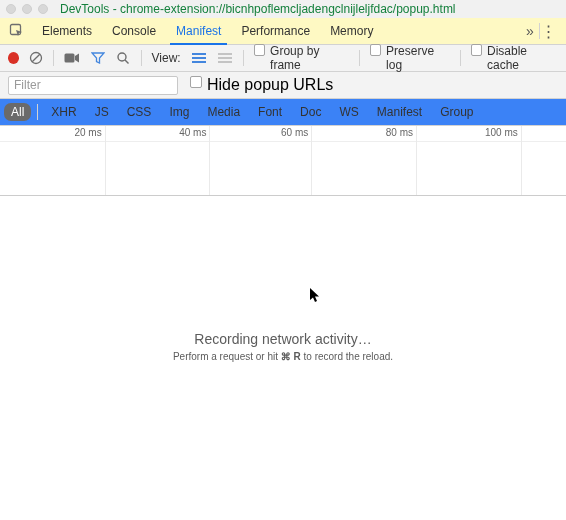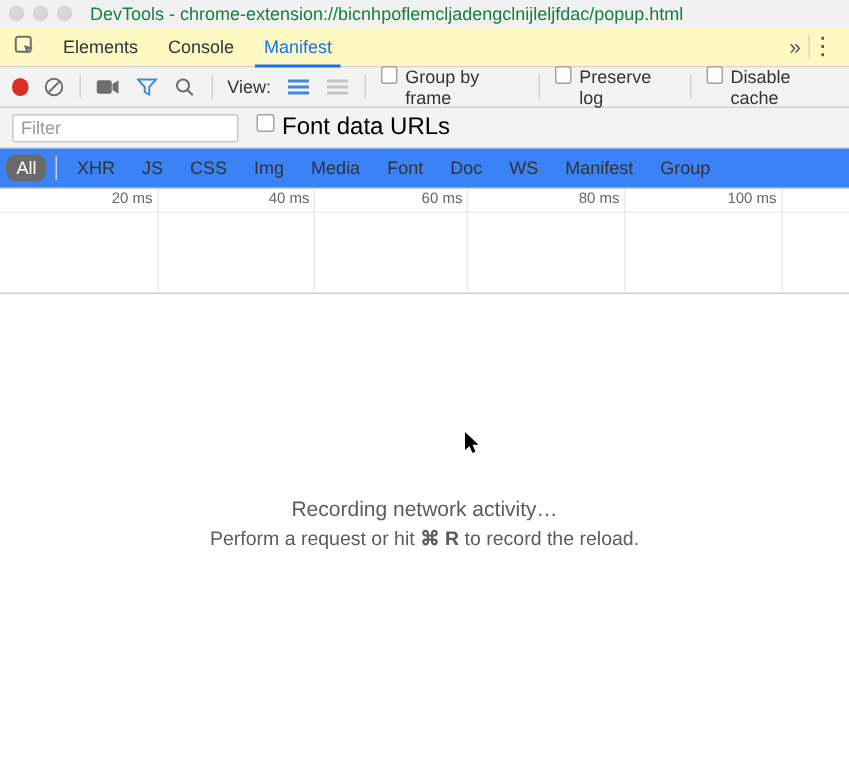--- a/index.html
+++ b/index.html
@@ -27,37 +27,37 @@
 .tbicon svg { stroke: #6e6e6e; fill: #6e6e6e; }
 .funnel svg { fill: none; stroke: #4386de; }
 .mag svg { fill: none; stroke: #6e6e6e; }
 .label { color: #333; }
 .bars svg { fill: none; stroke: #4386de; }
 .fade-rows svg { fill: #6e6e6e; stroke: none; }
 .chk { display: flex; align-items: flex-start; gap: 5px; }
 .chkbox { width: 12px; height: 12px; border: 1px solid #a4a4a4; border-radius: 2px; background: #fff; }
 
 .filterrow { height: 27px; background: #f3f3f3; border-bottom: 1px solid #d2d2d2; display: flex; align-items: center; padding: 0 8px; gap: 12px; }
-.filter-input { width: 151px; height: 19px; border: 1px solid #c8c8c8; border-radius: 2px; font-size: 12px; padding: 0 5px; color: #333; background: #fff; }
+.filter-input { width: 170px; height: 19px; border: 1px solid #c8c8c8; border-radius: 2px; font-size: 12px; padding: 0 5px; color: #333; background: #fff; }
 .filter-input::placeholder { color: #9a9a9a; }
 
 .typerow { height: 27px; background: #3b82f6; border-bottom: 1px solid #d2d2d2; display: flex; align-items: center; padding: 0 4px; gap: 4px; font-size: 12px; }
 .pill { padding: 2px 7px; border-radius: 7px; color: #333; cursor: default; }
 .pill.active { background: #6a6a6a; color: #fff; }
 .tsep { width: 1px; height: 16px; background: #d2d2d2; margin: 0 2px; }
 
 .timeline { position: relative; height: 70px; border-bottom: 1px solid #ccc; background: #fff; text-align: center; }
 .timeline .grid { position: absolute; top: 0; bottom: 0; border-right: 1px solid #eaeaea; }
 .timeline .ruler { position: absolute; top: 0; height: 16px; border-bottom: 1px solid #eee; width: 100%; }
 .timeline .tick { position: absolute; top: 1px; font-size: 10px; color: #666; transform: translateX(-100%); padding-right: 3px; }
 
 .main { position: absolute; left: 0; right: 0; top: 196px; bottom: 0; background: #fff; }
 .center { position: absolute; left: 0; right: 0; top: 135px; text-align: center; }
 .msg1 { font-size: 14px; color: #5c5c5c; margin-bottom: 4px; }
-.msg2 { font-size: 13px; color: #5c5c5c; }
+.msg2 { font-size: 10px; color: #5c5c5c; }
 .keycap { font-weight: 600; }
 
 .cursor { position: absolute; left: 310px; top: 288px; pointer-events: none; }
 .cursor svg { fill: #000; }
 </style>
 </head>
 <body>
 
 <div class="titlebar">
   <div class="tl-dot"></div>
@@ -70,20 +70,22 @@
   <div class="inspect-icon">
     <svg width="16" height="16" viewBox="0 0 16 16">
         <rect x="1.5" y="1.5" width="10" height="10" rx="1.5" stroke-width="1.3"></rect>
         <path d="M7 7 L13 9 L10 10 L9 13 Z" fill="#6e6e6e" stroke="none"></path>
       </svg>
   </div>
   <div class="tabs">
     <div class="tab">Elements</div>
     <div class="tab">Console</div>
     <div class="tab active">Manifest</div>
+    <div class="tab">Performance</div>
+    <div class="tab">Memory</div>
   </div>
   <div class="chevrons">»</div>
   <div class="vsep"></div>
   <div class="dots">⋮</div>
 </div>
 
 <div class="toolbar">
   <div class="rec-dot"></div>
   <div class="nosign">
     <svg width="14" height="14" viewBox="0 0 14 14">
@@ -139,21 +141,21 @@
   <div class="chk">
     <div class="chkbox"></div>
     <span>Disable cache</span>
   </div>
 </div>
 
 <div class="filterrow">
   <input class="filter-input" placeholder="Filter" style="">
   <div class="chk">
     <div class="chkbox"></div>
-    <span>Font data URLs</span>
+    <span>Hide popup URLs</span>
   </div>
 </div>
 
 <div class="typerow">
   <div class="pill active">All</div>
   <div class="tsep"></div>
   <div class="pill">XHR</div>
   <div class="pill">JS</div>
   <div class="pill">CSS</div>
   <div class="pill">Img</div>

